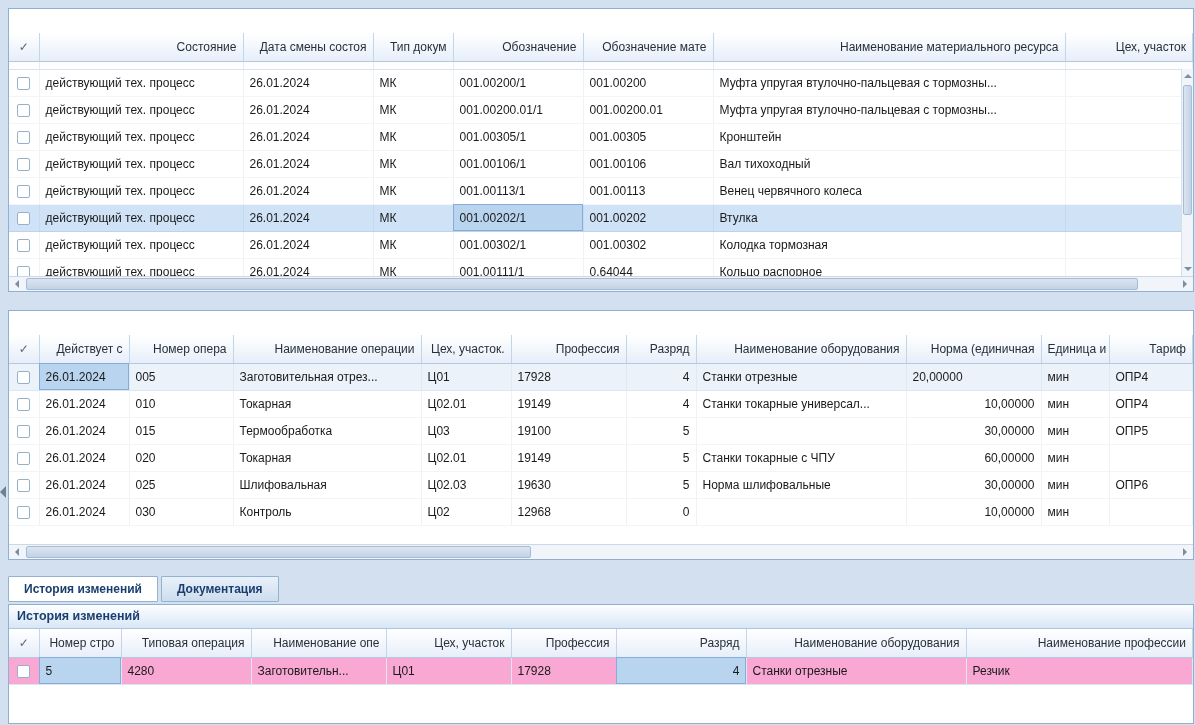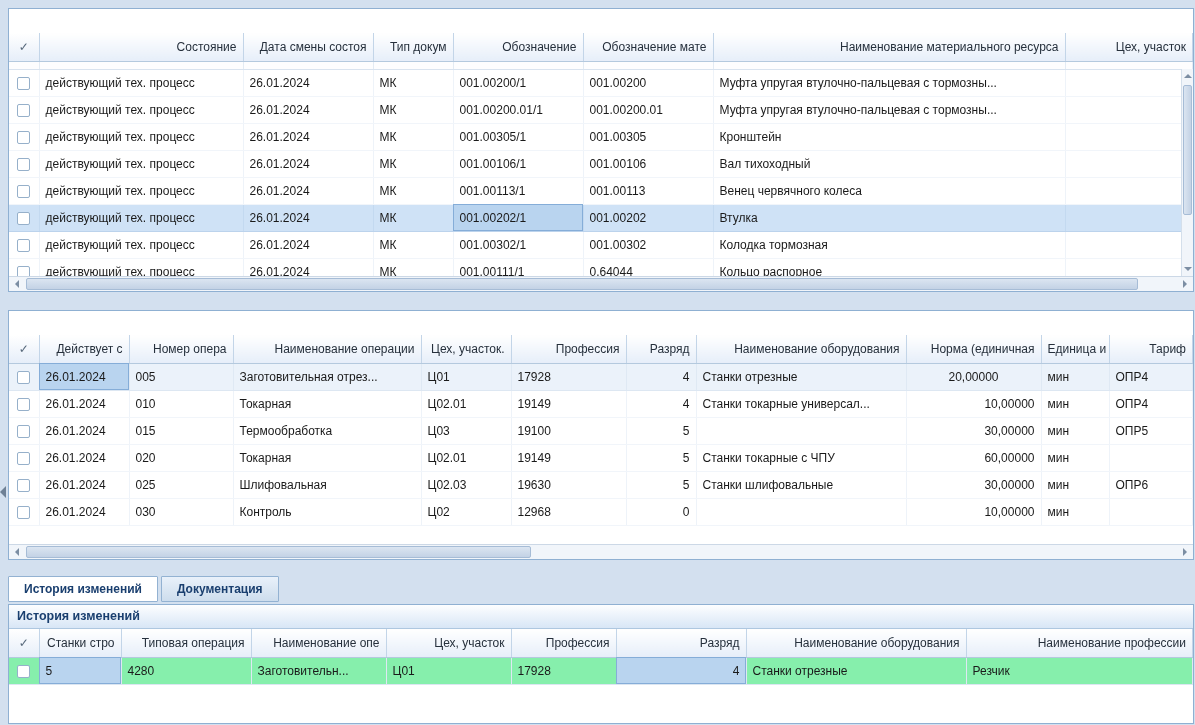--- a/index.html
+++ b/index.html
@@ -18,21 +18,21 @@
   table.grid th.cb-col{text-align:center;padding:0}
   .hdr-check{color:#5a6b7d;font-size:12px}
   tr.strip th{height:8px;background:#fdfdfe;border-right:1px solid #e3ebf4;border-bottom:1px solid #d9e3ef}
   table.grid td{height:27px;padding:0 6px;border-right:1px solid #eef3f9;border-bottom:1px solid #f1f5fa;
     overflow:hidden;white-space:nowrap;background:#fff}
   td.cb-cell{text-align:center;padding:0}
   .cb{display:inline-block;width:13px;height:13px;background:#fff;border:1px solid #96b0ca;border-radius:2px;vertical-align:middle}
 
   tr.sel td{background:var(--selection,#cfe2f6);border-bottom-color:#bcd3ec;border-right-color:#c3d9f0}
   tr.sel-light td{background:#ebf2fa;border-bottom-color:#dde7f2;border-right-color:#dfe9f4}
-  tr.alt td{background:#86efac;border-bottom-color:#dce6f1;border-right-color:#dee8f3}
+  tr.alt td{background:#f9a8d4;border-bottom-color:#dce6f1;border-right-color:#dee8f3}
   td.focus{background:var(--focus_cell,#b9d4ef) !important;outline:1px solid #85add8;outline-offset:-1px}
 
   .hscroll{position:absolute;left:0;right:0;bottom:0;height:15px;background:#f1f5fa;border-top:1px solid #ccd8e6}
   .hthumb{position:absolute;top:1px;bottom:1px;background:linear-gradient(#dbe5f1,#c3d2e5);border:1px solid #a6bcd6;border-radius:2px}
   .harrow{position:absolute;top:0;width:16px;height:100%;display:flex;align-items:center;justify-content:center}
   .harrow.left{left:0}.harrow.right{right:0}
   .tri{display:inline-block;width:0;height:0}
   .tri-l{border:4px solid transparent;border-right-color:#7c8ea3;border-left:none}
   .tri-r{border:4px solid transparent;border-left-color:#7c8ea3;border-right:none}
   .tri-u{border:4px solid transparent;border-bottom-color:#7c8ea3;border-top:none}
@@ -236,21 +236,21 @@
       <tbody>
           <tr class="sel-light">
             <td class="cb-cell"><span class="cb"></span></td>
             <td class="focus">26.01.2024</td>
             <td>005</td>
             <td>Заготовительная отрез...</td>
             <td>Ц01</td>
             <td>17928</td>
             <td style="text-align: right;">4</td>
             <td>Станки отрезные</td>
-            <td style="text-align: center;">20,00000</td>
+            <td style="text-align: left;">20,00000</td>
             <td>мин</td>
             <td>ОПР4</td>
           </tr>
           <tr>
             <td class="cb-cell"><span class="cb"></span></td>
             <td>26.01.2024</td>
             <td>010</td>
             <td>Токарная</td>
             <td>Ц02.01</td>
             <td>19149</td>
@@ -287,21 +287,21 @@
             <td></td>
           </tr>
           <tr>
             <td class="cb-cell"><span class="cb"></span></td>
             <td>26.01.2024</td>
             <td>025</td>
             <td>Шлифовальная</td>
             <td>Ц02.03</td>
             <td>19630</td>
             <td style="text-align: right;">5</td>
-            <td>Станки шлифовальные</td>
+            <td>Норма шлифовальные</td>
             <td style="text-align: right;">30,00000</td>
             <td>мин</td>
             <td>ОПР6</td>
           </tr>
           <tr>
             <td class="cb-cell"><span class="cb"></span></td>
             <td>26.01.2024</td>
             <td>030</td>
             <td>Контроль</td>
             <td>Ц02</td>
@@ -344,21 +344,21 @@
           <col style="width:135px">
         <col style="width:125px">
           <col style="width:105px">
           <col style="width:130px">
           <col style="width:220px">
           <col>
       </colgroup>
       <thead>
         <tr>
           <th class="cb-col"><span class="hdr-check">✓</span></th>
-          <th>Станки стро</th>
+          <th>Номер стро</th>
           <th>Типовая операция</th>
           <th>Наименование опе</th>
           <th>Цех, участок</th>
           <th>Профессия</th>
           <th>Разряд</th>
           <th>Наименование оборудования</th>
           <th>Наименование профессии</th>
         </tr>
       </thead>
       <tbody>

